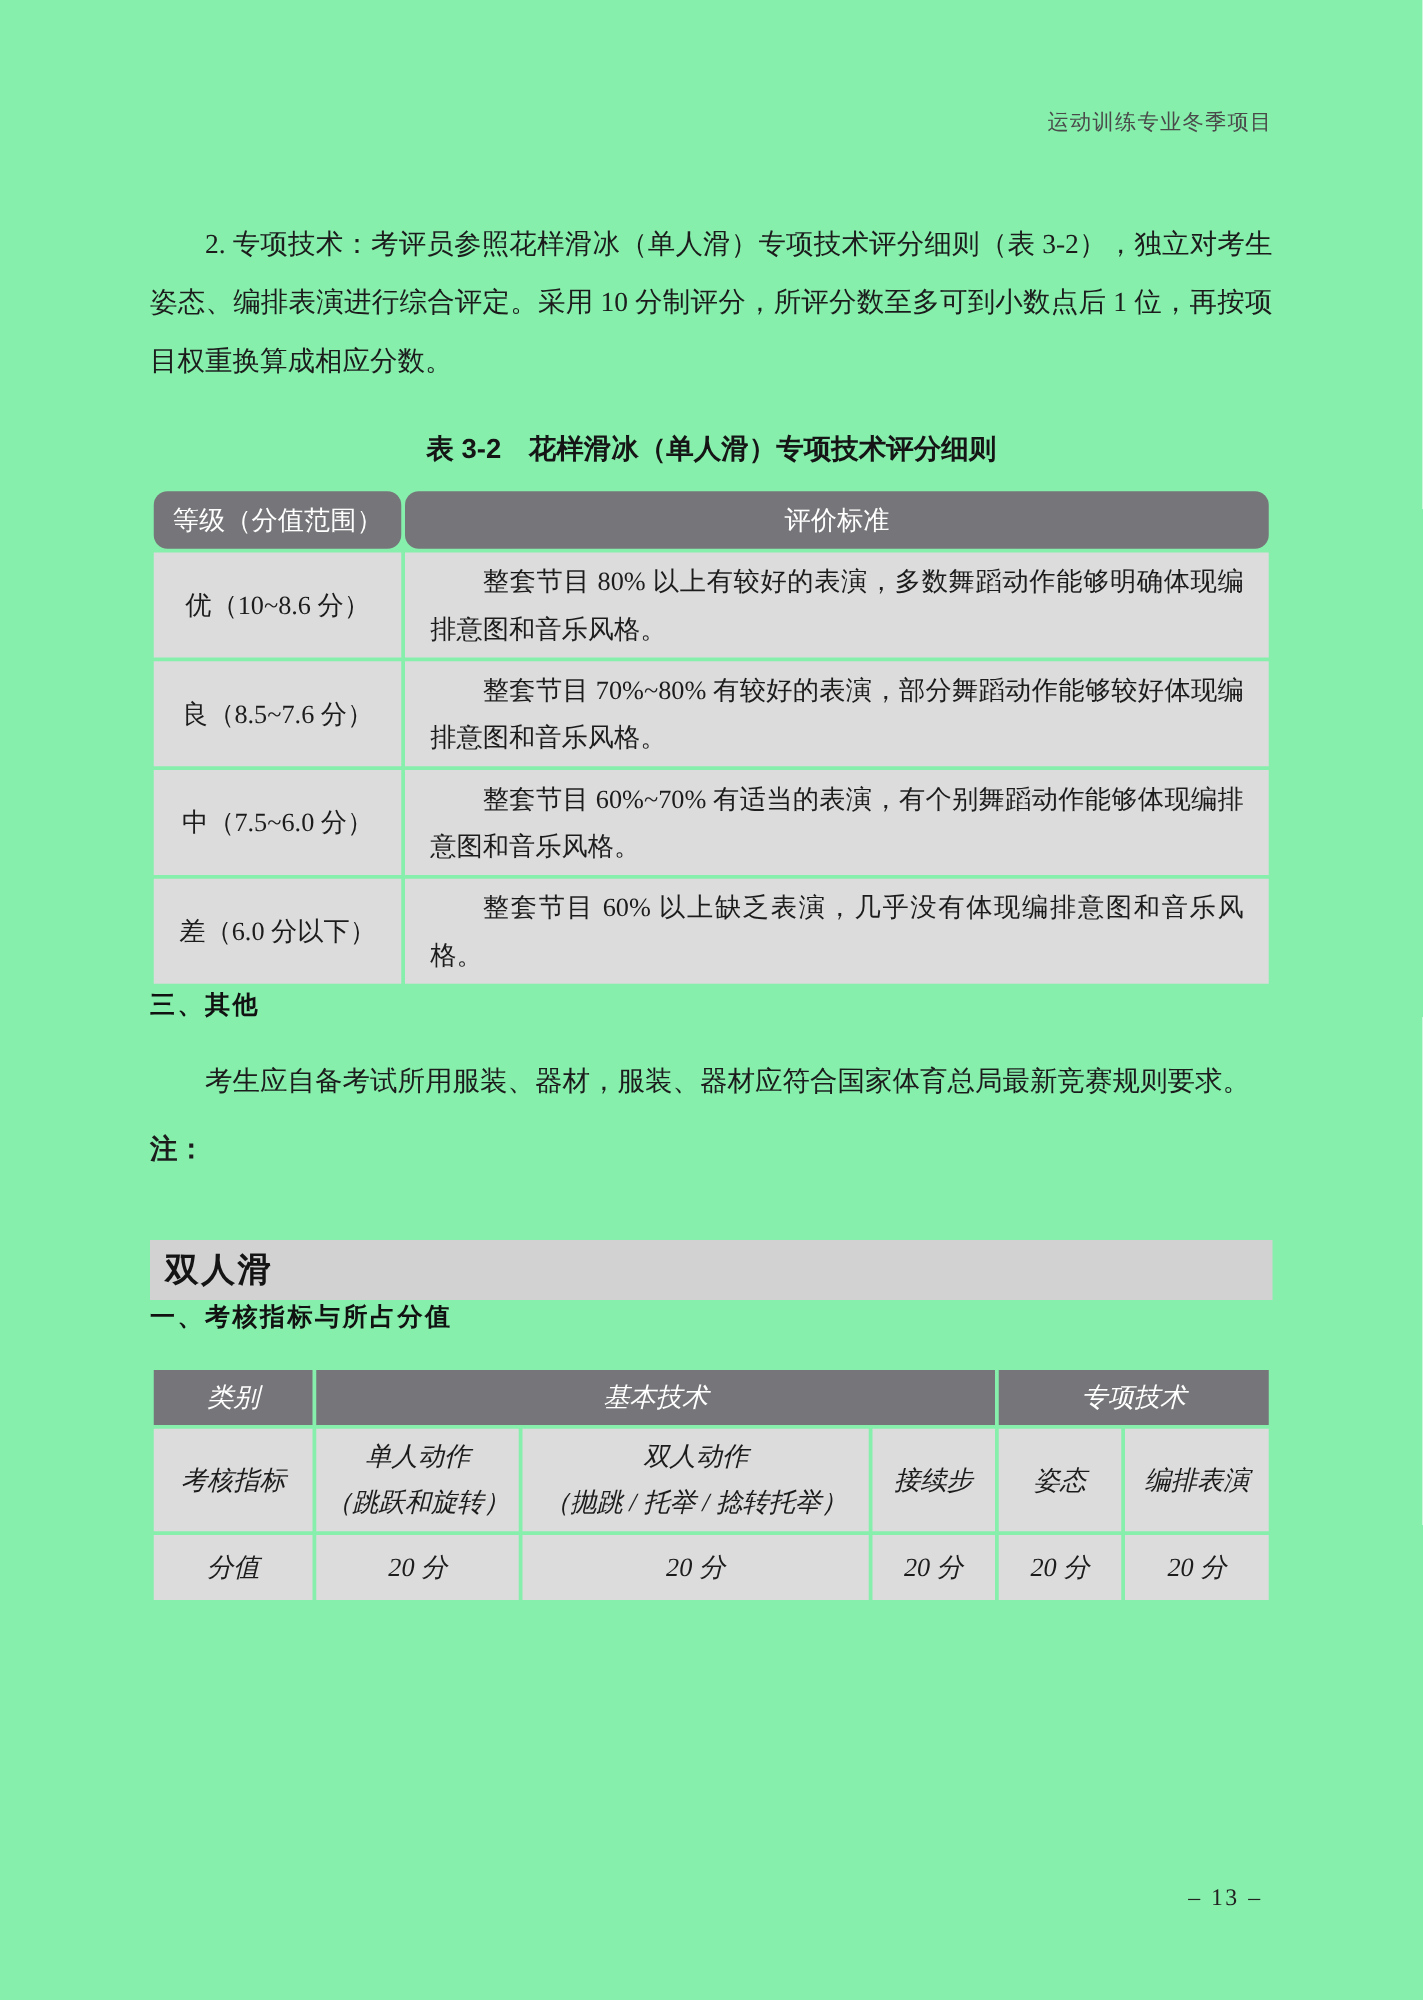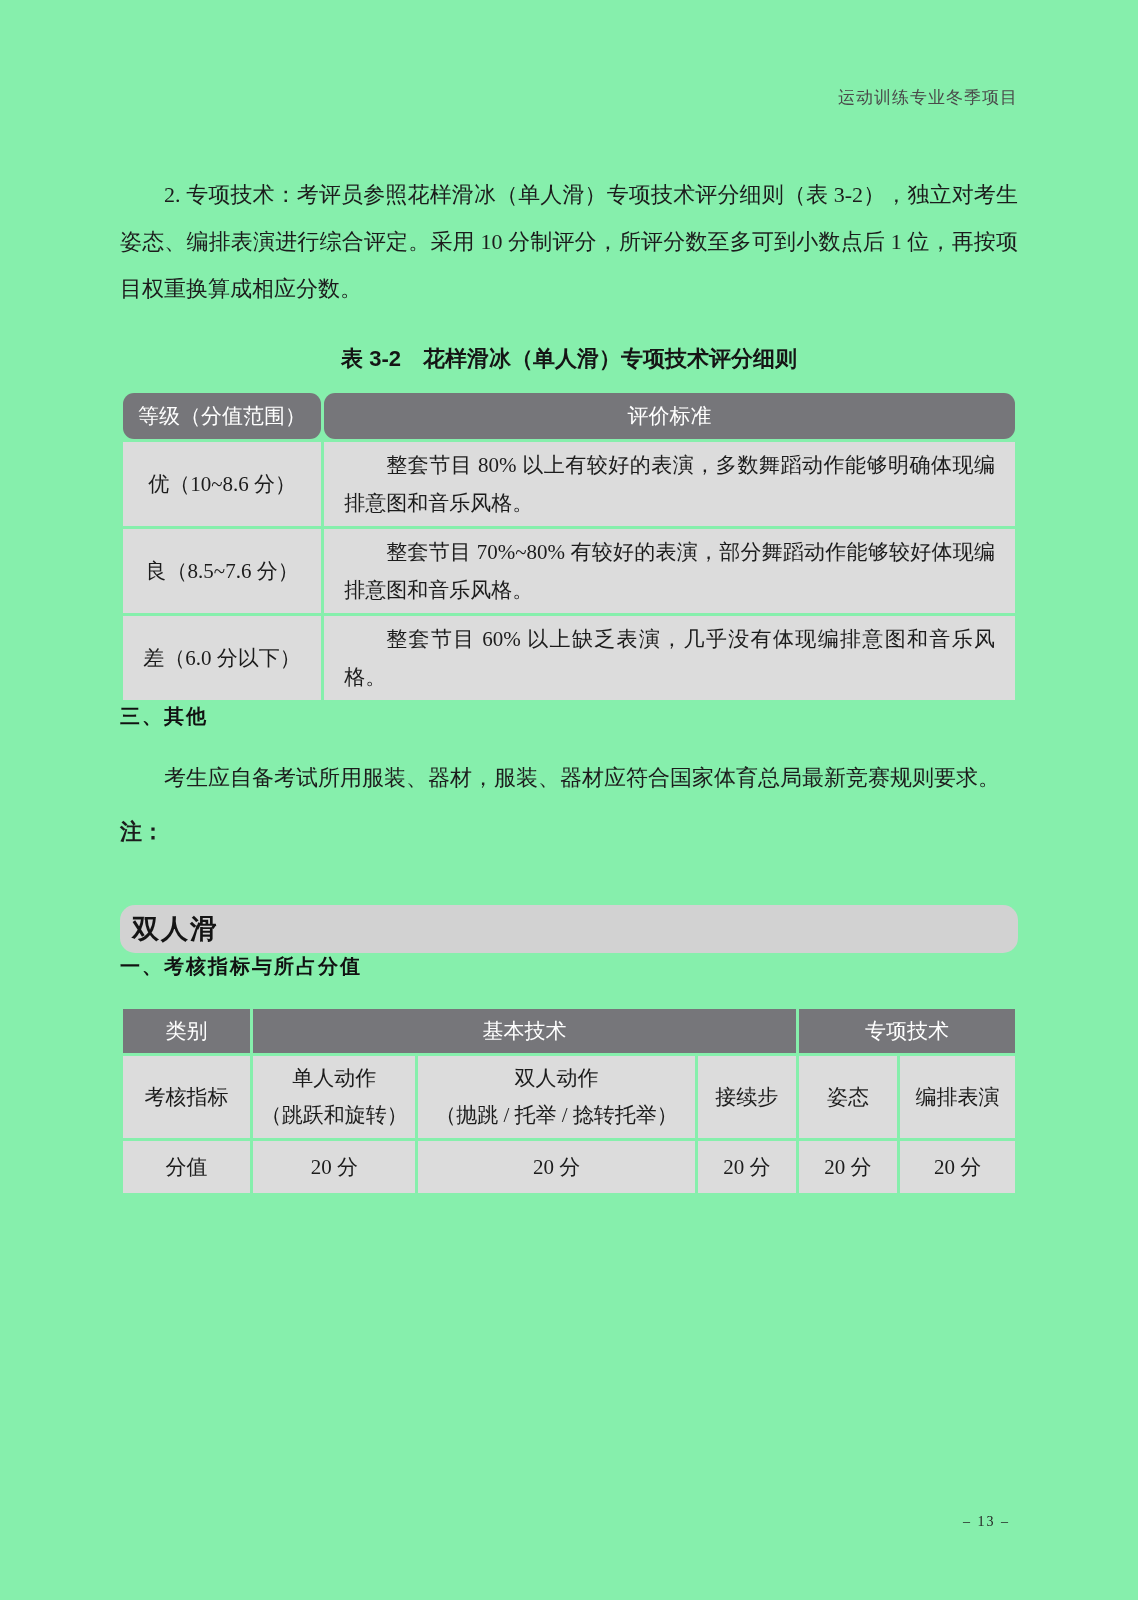--- a/index.html
+++ b/index.html
@@ -85,37 +85,36 @@
     margin-top: 58px;
     height: 48px;
     line-height: 48px;
     background: #d2d2d2;
     font-family: "Liberation Sans", "DejaVu Sans", sans-serif;
     font-weight: bold;
     font-size: 27px;
     color: #141414;
     padding-left: 12px;
     letter-spacing: 2px;
-    border-radius: 15px;
-  }
-  .t2 { margin-top: 26px; }
+  }
+  .t2 { margin-top: 26px; font-style: italic; }
   .t2 th { height: 44px; }
   .t2 td { text-align: center; }
   .t2 td.two-line {
     white-space: pre-line;
     line-height: 37px;
     padding: 4px 2px;
     height: 76px;
   }
   .t2 tr.score td { height: 52px; }
   .page-number {
     position: absolute;
     right: 128px;
     bottom: 70px;
-    font-size: 14px;
+    font-size: 19px;
     color: #222222;
     letter-spacing: 2px;
   }
 </style>
 </head>
 <body>
 
 <div class="page">
 
   <div class="doc-header">运动训练专业冬季项目</div>
@@ -139,20 +138,26 @@
       <tr>
         <td class="grade">优（10~8.6 分）</td>
         <td class="crit">
             <p>整套节目 80% 以上有较好的表演，多数舞蹈动作能够明确体现编 排意图和音乐风格。</p>
           </td>
       </tr>
       <tr>
         <td class="grade">良（8.5~7.6 分）</td>
         <td class="crit">
             <p>整套节目 70%~80% 有较好的表演，部分舞蹈动作能够较好体现编排意图和音乐风格。</p>
+          </td>
+      </tr>
+      <tr>
+        <td class="grade">中（7.5~6.0 分）</td>
+        <td class="crit">
+            <p>整套节目 60%~70% 有适当的表演，有个别舞蹈动作能够体现编排意图和音乐风格。</p>
           </td>
       </tr>
       <tr>
         <td class="grade">差（6.0 分以下）</td>
         <td class="crit">
             <p>整套节目 60% 以上缺乏表演，几乎没有体现编排意图和音乐风格。</p>
           </td>
       </tr>
     </tbody>
   </table>

